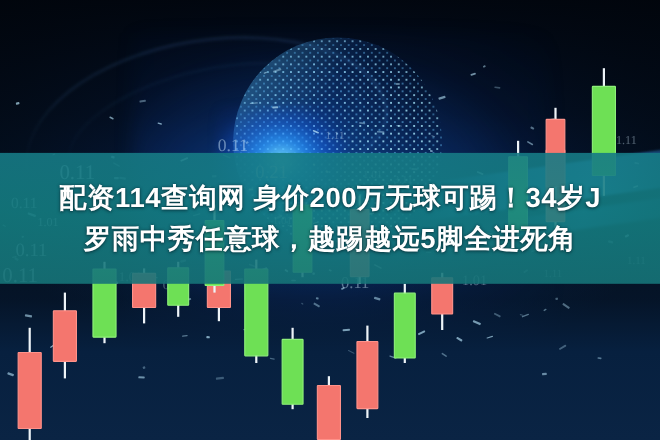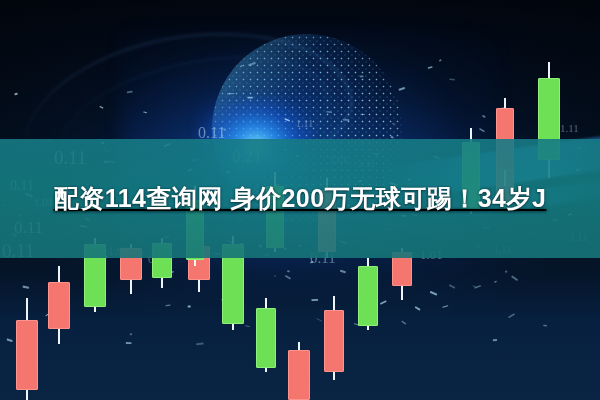--- a/index.html
+++ b/index.html
@@ -146,21 +146,20 @@
     width: 600px;
     background: linear-gradient(180deg, rgba(22,122,133,0.90) 0%, rgba(20,126,130,0.88) 45%, rgba(22,116,120,0.90) 100%);
   }
   .band-inner {
     position: absolute;
     left: 0; right: 0; top: 0; bottom: 0;
     display: flex;
     flex-direction: column;
     align-items: center;
     justify-content: center;
-    text-decoration: underline;
   }
   .headline {
     color: #ffffff;
     font-weight: bold;
     font-size: 25px;
     line-height: 37px;
     letter-spacing: 0.5px;
     text-align: center;
     text-shadow: 0 1px 3px rgba(0,20,30,0.55), 0 0 2px rgba(0,30,40,0.5);
     white-space: nowrap;
@@ -405,16 +404,17 @@
       </div>
       <div class="candle up" style="left: 538px; width: 22px; top: 62px; height: 116px;">
         <div class="wick"></div>
         <div class="body" style="top: 16px; height: 80px;"></div>
       </div>
     </div>
 
   <div class="band" id="band" style="top: 139px; height: 119px;">
     <div class="band-inner">
       <div class="headline">配资114查询网 身价200万无球可踢！34岁J</div>
+      <div class="headline">罗雨中秀任意球，越踢越远5脚全进死角</div>
     </div>
   </div>
 
 </div>
 
 </body></html>

